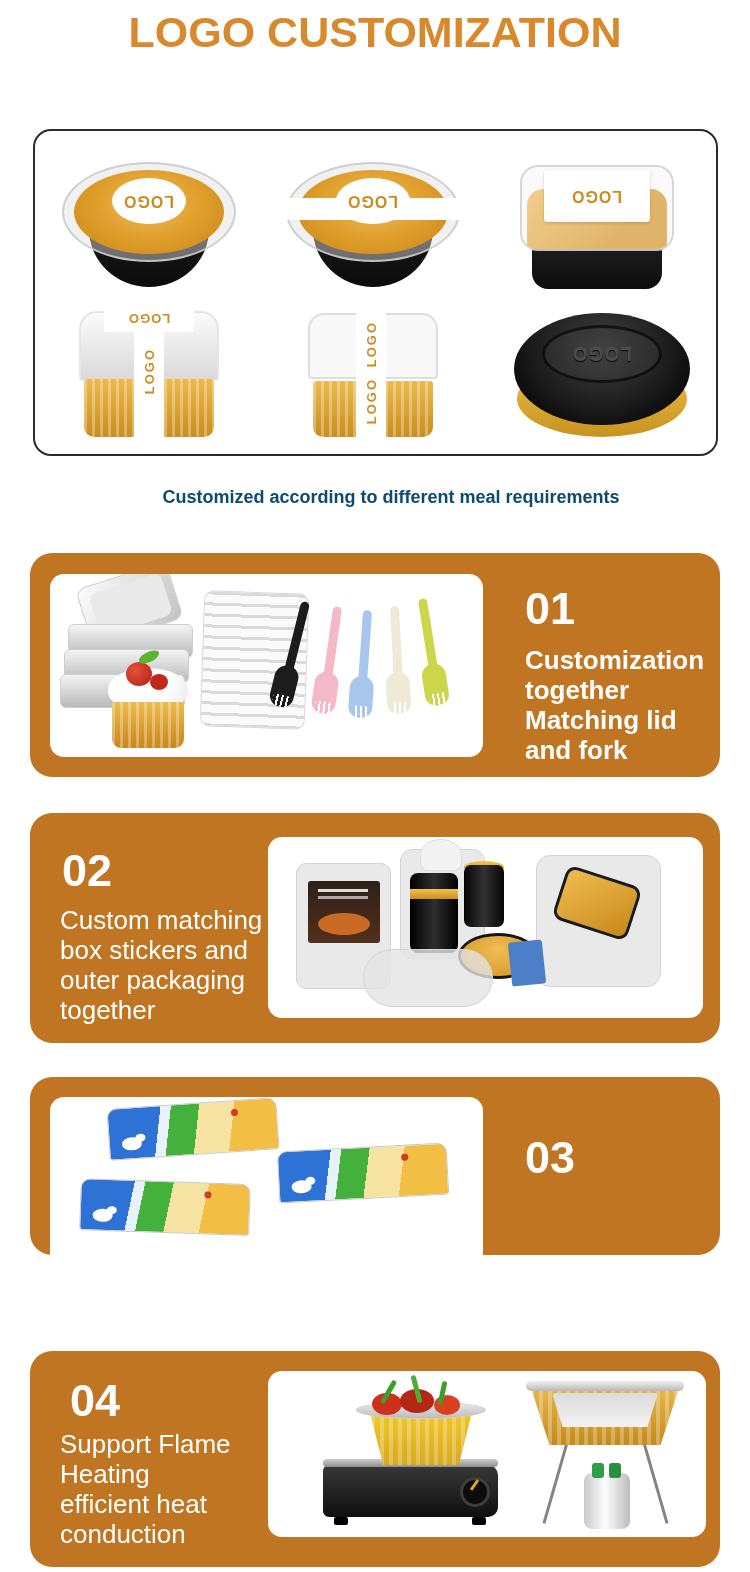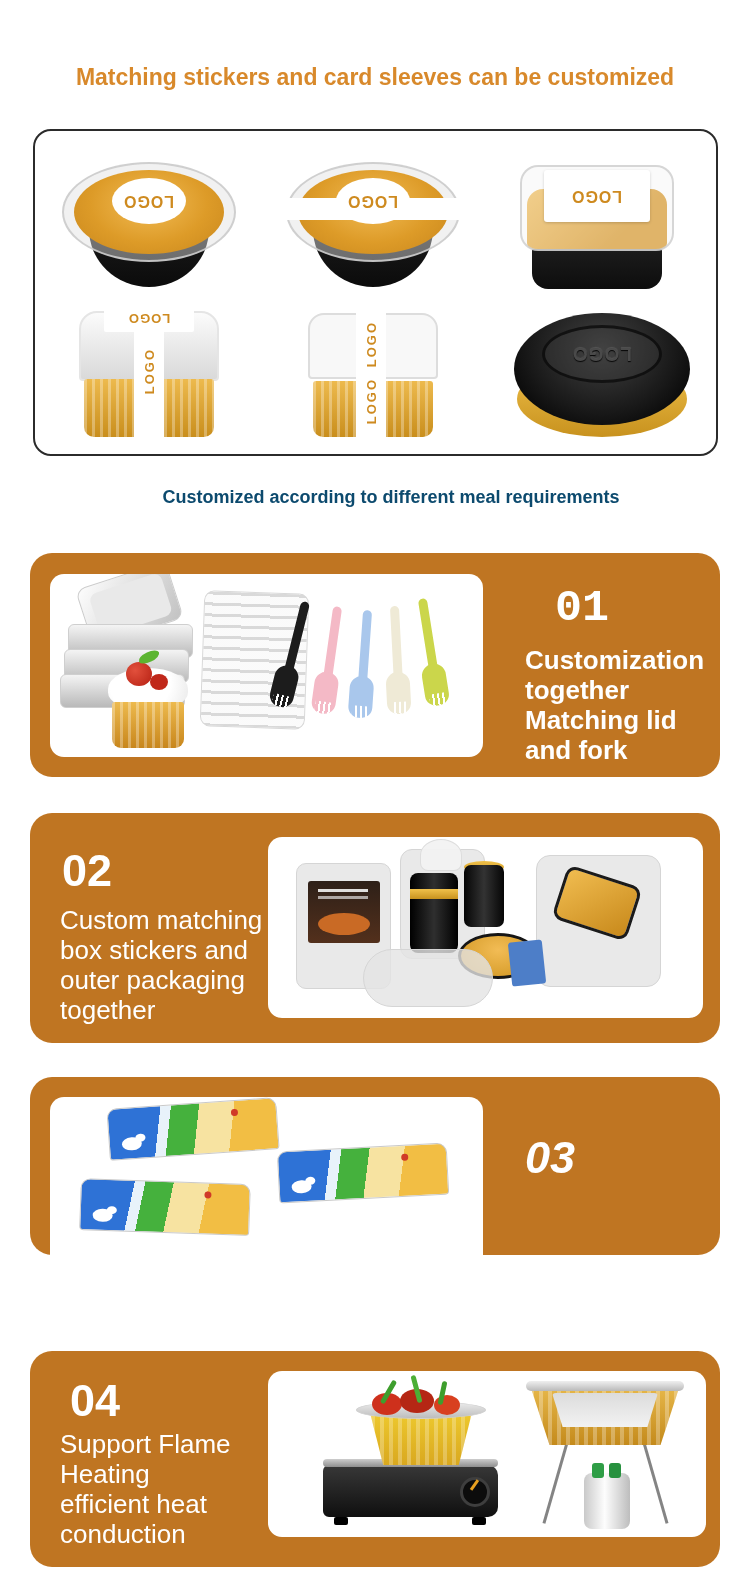--- a/index.html
+++ b/index.html
@@ -83,30 +83,30 @@
   .s6-body { left:12px; top:10px; width:176px; height:112px; border-radius:50%;
              background:radial-gradient(ellipse at 50% 32%, #424242 0%, #181818 60%, #000 92%); }
   .s6-ring { left:40px; top:22px; width:120px; height:58px; border-radius:50%;
              border:3px solid rgba(0,0,0,.65); background:rgba(66,66,66,.35);
              display:flex; align-items:center; justify-content:center; }
   .s6-ring .logo-txt { color:#4a4a4a; font-size:19px; text-shadow:0 -1px 1px rgba(0,0,0,.9), 0 1px 1px rgba(130,130,130,.35); }
   
   .card { position:absolute; left:30px; width:690px; background:#BF7522; border-radius:22px; }
   .card-1{ top:553px;  height:224px; }
   .card-2{ top:813px;  height:230px; }
-  .card-3{ top:1077px; height:178px;font-style:italic; }
+  .card-3{ top:1077px; height:178px; }
   .card-4{ top:1351px; height:216px; }
   .panel { position:absolute; background:#fff; border-radius:14px; overflow:hidden; }
   .panel-1{ left:20px;  top:21px; width:433px; height:183px; }
   .panel-2{ left:238px; top:24px; width:435px; height:181px; }
   .panel-3{ left:20px;  top:20px; width:433px; height:187px; }
   .panel-4{ left:238px; top:20px; width:438px; height:166px; }
   .num  { position:absolute; color:#fff; font-weight:bold; font-size:45px; }
   .ftext{ position:absolute; color:#fff; font-size:26px; line-height:30px; white-space:pre-line; }
-  .n1{ left:525px; top:30px;font-family:Liberation Mono, monospace; }  .t1{ left:495px; top:92px;  width:190px;font-weight:bold; }
+  .n1{ left:495px; top:30px; }  .t1{ left:495px; top:92px;  width:190px;font-weight:bold; }
   .n2{ left:32px;  top:32px; }  .t2{ left:30px;  top:92px;  width:230px; }
   .n3{ left:495px; top:55px; }  .t3{ left:495px; top:118px; width:190px; }
   .n4{ left:40px;  top:24px; }  .t4{ left:30px;  top:78px;  width:210px; }
   .panel div { position:absolute; }
   
   .i1-lidstack { left:152px; top:18px; width:105px; height:136px; border-radius:10px; transform:rotate(2deg);
                  border:1px solid #d8d8d8;
                  background:repeating-linear-gradient(180deg, rgba(186,186,186,.55) 0 3px, rgba(246,246,246,.5) 3px 11px); }
   .i1-tray { width:125px; height:34px; border-radius:6px; border:1px solid #cfcfcf;
              background:linear-gradient(#f4f4f4,#b9b9b9); }
@@ -204,21 +204,21 @@
   .i4-can  { left:316px; top:102px; width:46px; height:56px; border-radius:8px;
              background:linear-gradient(90deg,#c9c9c9,#fdfdfd 45%,#bdbdbd); }
   .i4-cap1 { left:324px; top:92px; width:12px; height:15px; background:#2F9E46; border-radius:3px; }
   .i4-cap2 { left:341px; top:92px; width:12px; height:15px; background:#27913E; border-radius:3px; }
 </style>
 </head>
 <body>
 
 <div class="page">
 
-  <div class="subtitle">Matching stickers and card sleeves can be customized</div>
+  <div class="title">LOGO CUSTOMIZATION</div>
 
   <div class="showcase">
 
     <div class="cell c1">
       <div class="prod">
         <div class="r-bowl"></div>
         <div class="r-rim"></div>
         <div class="r-gold"></div>
         <div class="r-oval">
             <span class="logo-txt">LOGO</span>

